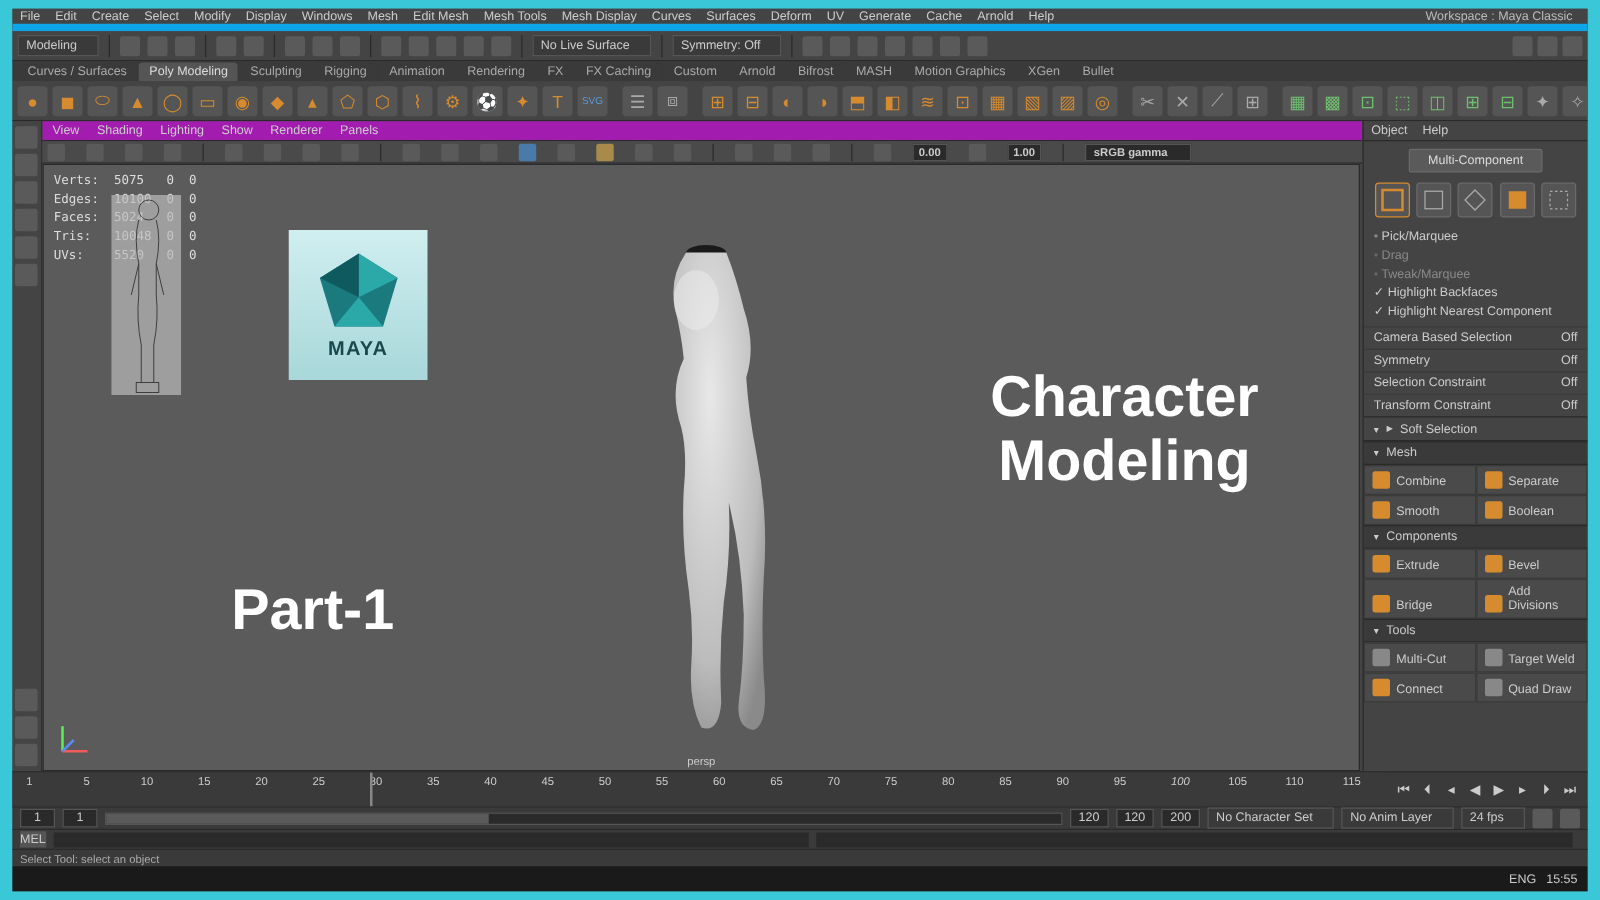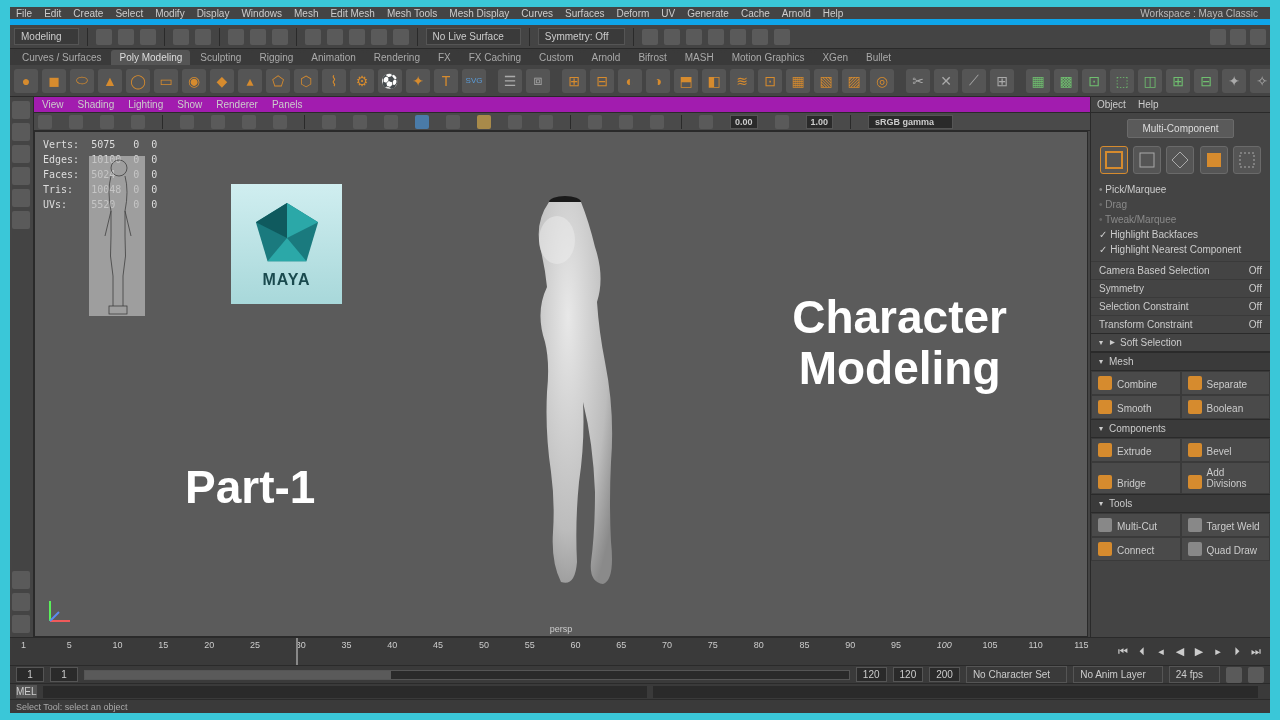--- a/index.html
+++ b/index.html
@@ -599,15 +599,19 @@
   </div>
 
   <div class="cmdline">
     <span class="lbl">MEL</span>
     <div class="field"></div>
     <div class="field"></div>
   </div>
 
   <div class="helpline">Select Tool: select an object</div>
 
+  <div class="taskbar">
+    <span>ENG</span>
+    <span>15:55</span>
+  </div>
 
 </div>
 </div>
 
 </body></html>

